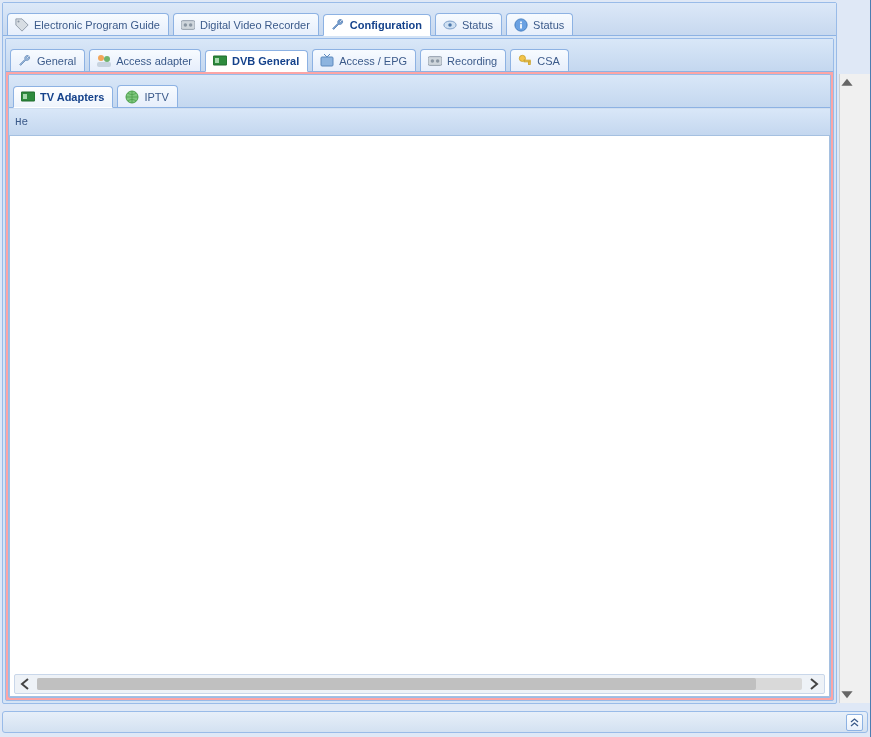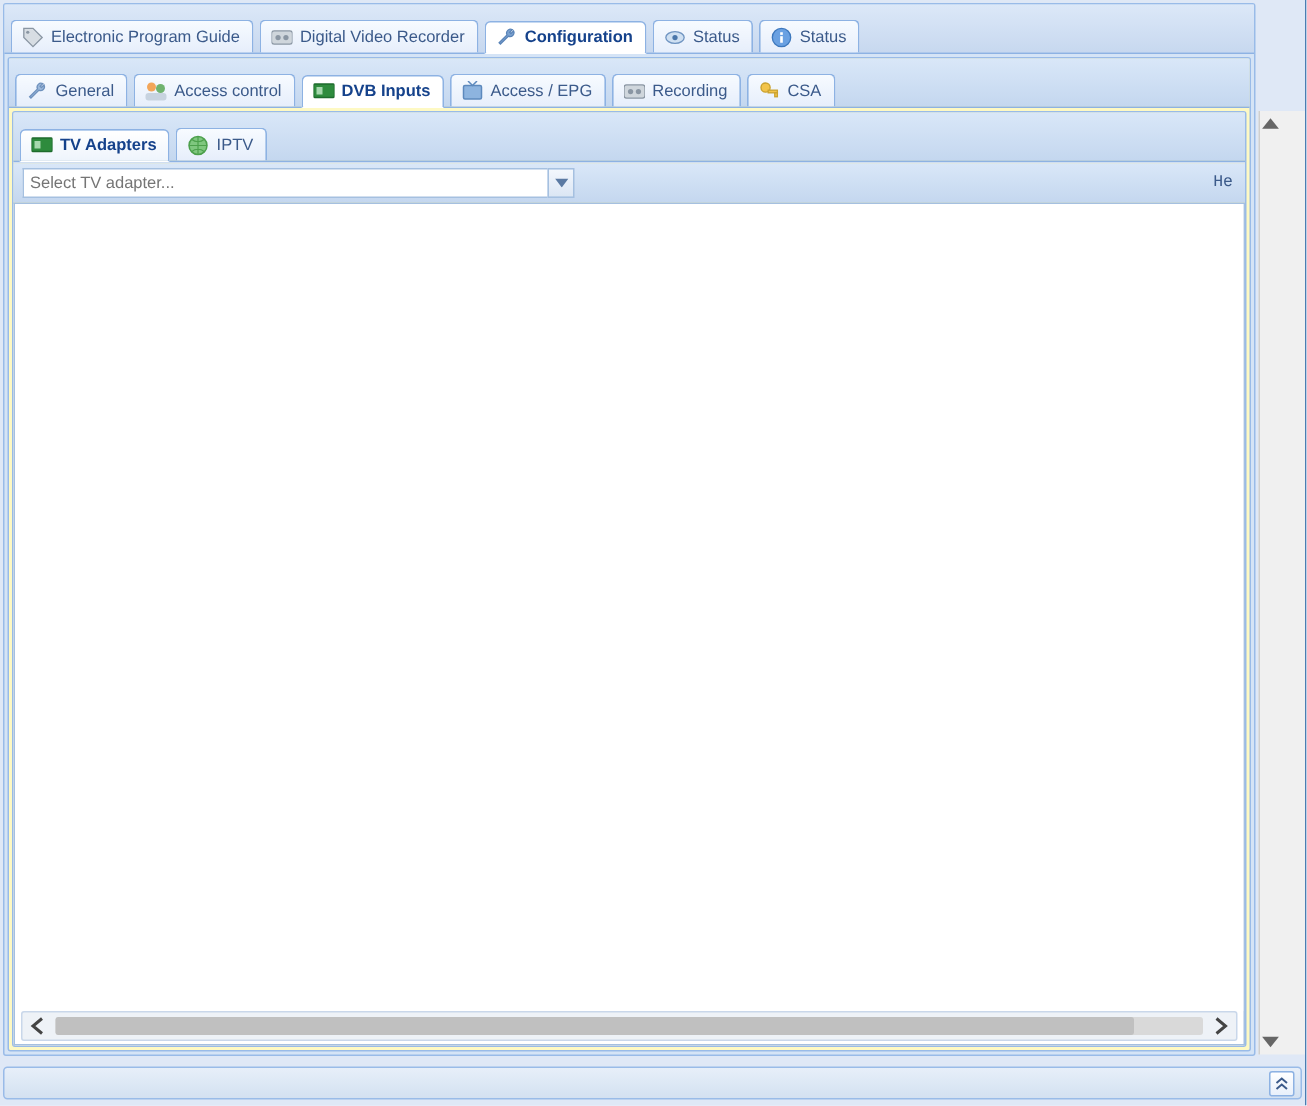--- a/index.html
+++ b/index.html
@@ -121,21 +121,21 @@
     right: 33px;
     top: 2px;
     border: 1px solid #99bbe8;
     border-radius: 2px;
     background: #d5e4f6;
   }
   .inner-panel {
     border: 1px solid #99bbe8;
     margin: 2px;
     border-radius: 2px;
-    background: #fef9c3;
+    background: #fca5a5;
   }
   .white-area-wrap {
     position: relative;
     background: #fff;
     border: 1px solid #a5c0e0;
     border-top: none;
     margin: 0;
     height: 560px;
     overflow: hidden;
   }
@@ -319,30 +319,30 @@
           <span>General</span>
         </div>
         <div class="tab">
           <span class="icon">
             <svg width="16" height="14" viewBox="0 0 16 14">
                 <circle cx="5" cy="4" r="3" fill="#f2a65a"></circle>
                 <circle cx="11" cy="5" r="3" fill="#6fb36f"></circle>
                 <rect x="1" y="8" width="14" height="5" rx="2" fill="#c7d3e0"></rect>
               </svg>
           </span>
-          <span>Access control</span>
+          <span>Access adapter</span>
         </div>
         <div class="tab active">
           <span class="icon">
             <svg width="14" height="12" viewBox="0 0 14 12">
                 <rect x="0" y="1" width="14" height="9" rx="1" fill="#2e8b3d" stroke="#1e6b2d"></rect>
                 <rect x="2" y="3" width="4" height="5" fill="#a6d8ad"></rect>
               </svg>
           </span>
-          <span>DVB Inputs</span>
+          <span>DVB General</span>
         </div>
         <div class="tab">
           <span class="icon">
             <svg width="14" height="13" viewBox="0 0 14 13">
                 <rect x="1" y="3" width="12" height="9" rx="1" fill="#8db4df" stroke="#5c89bd"></rect>
                 <path d="M4 0l3 3 3-3" stroke="#5c89bd" fill="none"></path>
               </svg>
           </span>
           <span>Access / EPG</span>
         </div>
@@ -384,30 +384,20 @@
               <svg width="14" height="14" viewBox="0 0 14 14">
                   <circle cx="7" cy="7" r="6" fill="#7fc77f" stroke="#4ca04c"></circle>
                   <path d="M1 7h12M7 1v12M3 3c2 2 6 2 8 0M3 11c2-2 6-2 8 0" stroke="#4ca04c" fill="none" stroke-width="0.8"></path>
                 </svg>
             </span>
             <span>IPTV</span>
           </div>
         </div>
 
         <div class="toolbar">
-          <div class="combo">
-            <input type="text" placeholder="Select TV adapter..." style="">
-            <div class="trigger">
-              <span>
-                <svg width="9" height="6" viewBox="0 0 9 6">
-                    <path d="M0 0h9L4.5 6z" fill="#5b7aa3"></path>
-                  </svg>
-              </span>
-            </div>
-          </div>
           <span class="help-txt">He</span>
         </div>
 
         <div class="white-area-wrap">
           <div class="white-area"></div>
           <div class="hscroll">
             <span class="arrow">
               <svg width="10" height="12" viewBox="0 0 10 12">
                   <path d="M8 1 L2 6 L8 11" stroke="#444" stroke-width="2" fill="none"></path>
                 </svg>

